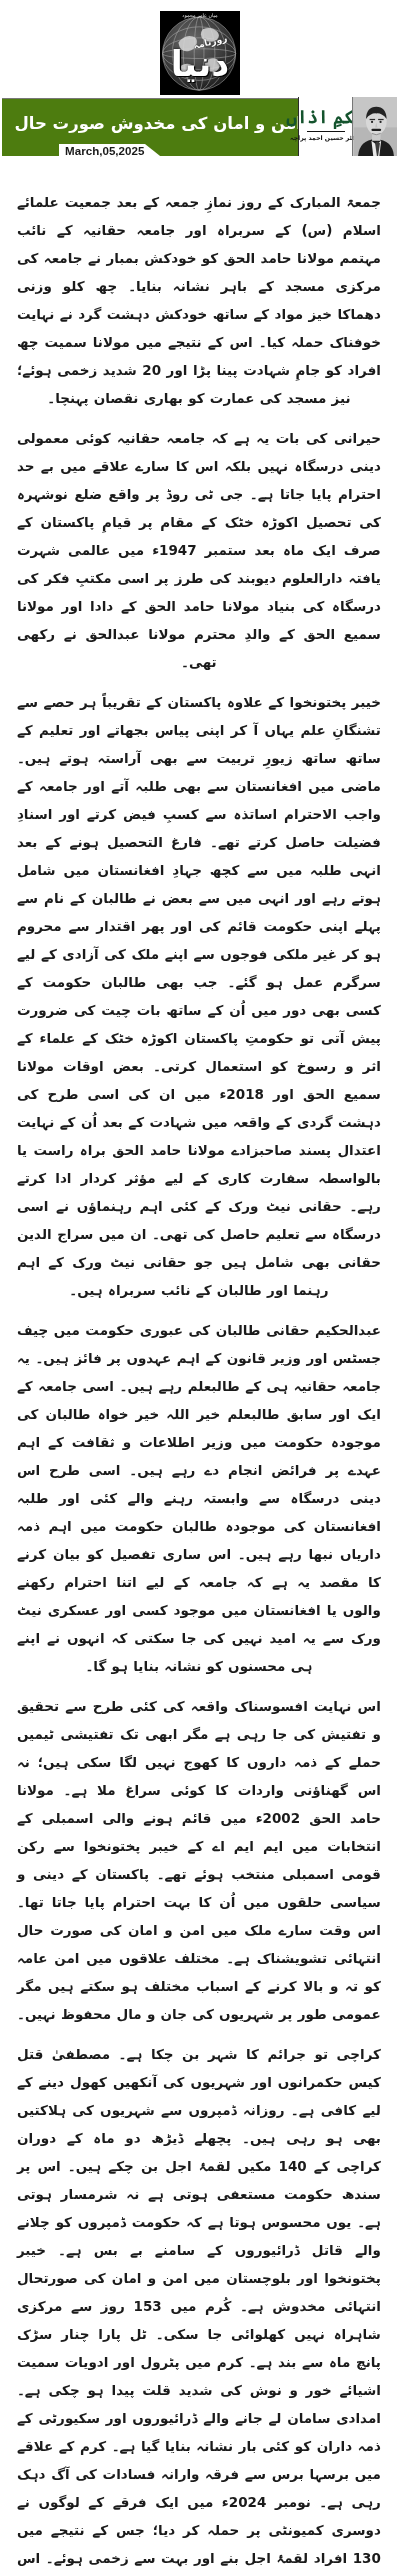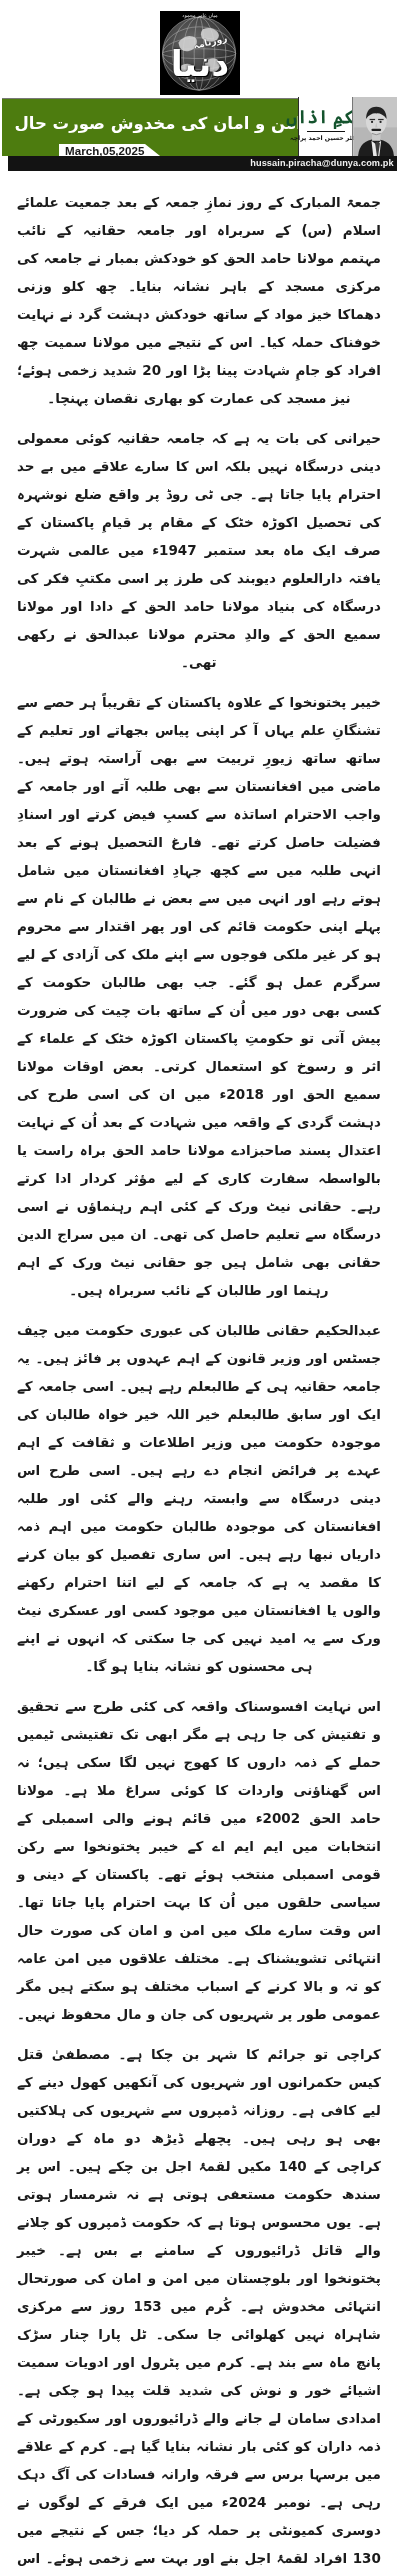--- a/index.html
+++ b/index.html
@@ -119,23 +119,20 @@
         <circle cx="31" cy="41" r="1.8" fill="#222"></circle>
         <circle cx="45" cy="41" r="1.8" fill="#222"></circle>
 
         <path d="M38 42 l2 8 l-4 0 z" fill="#c9c2b8"></path>
         <rect x="30" y="52" width="16" height="4" rx="2" fill="#1f1f1f"></rect>
         <path d="M31 60 q7 4 14 0" stroke="#8f867c" stroke-width="1.5" fill="none"></path>
       </svg>
     </div>
   </div>
 
-  <div class="email-bar">
-    <span class="author-email">hussain.piracha@dunya.com.pk</span>
-  </div>
 
   <div class="article">
       <p>جمعۃ المبارک کے روز نمازِ جمعہ کے بعد جمعیت علمائے اسلام (س) کے سربراہ اور جامعہ حقانیہ کے نائب مہتمم مولانا حامد الحق کو خودکش بمبار نے جامعہ کی مرکزی مسجد کے باہر نشانہ بنایا۔ چھ کلو وزنی دھماکا خیز مواد کے ساتھ خودکش دہشت گرد نے نہایت خوفناک حملہ کیا۔ اس کے نتیجے میں مولانا سمیت چھ افراد کو جامِ شہادت پینا پڑا اور 20 شدید زخمی ہوئے؛ نیز مسجد کی عمارت کو بھاری نقصان پہنچا۔</p>
       <p>حیرانی کی بات یہ ہے کہ جامعہ حقانیہ کوئی معمولی دینی درسگاہ نہیں بلکہ اس کا سارے علاقے میں بے حد احترام پایا جاتا ہے۔ جی ٹی روڈ پر واقع ضلع نوشہرہ کی تحصیل اکوڑہ خٹک کے مقام پر قیامِ پاکستان کے صرف ایک ماہ بعد ستمبر 1947ء میں عالمی شہرت یافتہ دارالعلوم دیوبند کی طرز پر اسی مکتبِ فکر کی درسگاہ کی بنیاد مولانا حامد الحق کے دادا اور مولانا سمیع الحق کے والدِ محترم مولانا عبدالحق نے رکھی تھی۔</p>
       <p>خیبر پختونخوا کے علاوہ پاکستان کے تقریباً ہر حصے سے تشنگانِ علم یہاں آ کر اپنی پیاس بجھاتے اور تعلیم کے ساتھ ساتھ زیورِ تربیت سے بھی آراستہ ہوتے ہیں۔ ماضی میں افغانستان سے بھی طلبہ آتے اور جامعہ کے واجب الاحترام اساتذہ سے کسبِ فیض کرتے اور اسنادِ فضیلت حاصل کرتے تھے۔ فارغ التحصیل ہونے کے بعد انہی طلبہ میں سے کچھ جہادِ افغانستان میں شامل ہوتے رہے اور انہی میں سے بعض نے طالبان کے نام سے پہلے اپنی حکومت قائم کی اور پھر اقتدار سے محروم ہو کر غیر ملکی فوجوں سے اپنے ملک کی آزادی کے لیے سرگرم عمل ہو گئے۔ جب بھی طالبان حکومت کے کسی بھی دور میں اُن کے ساتھ بات چیت کی ضرورت پیش آتی تو حکومتِ پاکستان اکوڑہ خٹک کے علماء کے اثر و رسوخ کو استعمال کرتی۔ بعض اوقات مولانا سمیع الحق اور 2018ء میں ان کی اسی طرح کی دہشت گردی کے واقعہ میں شہادت کے بعد اُن کے نہایت اعتدال پسند صاحبزادے مولانا حامد الحق براہ راست یا بالواسطہ سفارت کاری کے لیے مؤثر کردار ادا کرتے رہے۔ حقانی نیٹ ورک کے کئی اہم رہنماؤں نے اسی درسگاہ سے تعلیم حاصل کی تھی۔ ان میں سراج الدین حقانی بھی شامل ہیں جو حقانی نیٹ ورک کے اہم رہنما اور طالبان کے نائب سربراہ ہیں۔</p>
       <p>عبدالحکیم حقانی طالبان کی عبوری حکومت میں چیف جسٹس اور وزیر قانون کے اہم عہدوں پر فائز ہیں۔ یہ جامعہ حقانیہ ہی کے طالبعلم رہے ہیں۔ اسی جامعہ کے ایک اور سابق طالبعلم خیر اللہ خیر خواہ طالبان کی موجودہ حکومت میں وزیر اطلاعات و ثقافت کے اہم عہدے پر فرائض انجام دے رہے ہیں۔ اسی طرح اس دینی درسگاہ سے وابستہ رہنے والے کئی اور طلبہ افغانستان کی موجودہ طالبان حکومت میں اہم ذمہ داریاں نبھا رہے ہیں۔ اس ساری تفصیل کو بیان کرنے کا مقصد یہ ہے کہ جامعہ کے لیے اتنا احترام رکھنے والوں یا افغانستان میں موجود کسی اور عسکری نیٹ ورک سے یہ امید نہیں کی جا سکتی کہ انہوں نے اپنے ہی محسنوں کو نشانہ بنایا ہو گا۔</p>
       <p>اس نہایت افسوسناک واقعہ کی کئی طرح سے تحقیق و تفتیش کی جا رہی ہے مگر ابھی تک تفتیشی ٹیمیں حملے کے ذمہ داروں کا کھوج نہیں لگا سکی ہیں؛ نہ اس گھناؤنی واردات کا کوئی سراغ ملا ہے۔ مولانا حامد الحق 2002ء میں قائم ہونے والی اسمبلی کے انتخابات میں ایم ایم اے کے خیبر پختونخوا سے رکن قومی اسمبلی منتخب ہوئے تھے۔ پاکستان کے دینی و سیاسی حلقوں میں اُن کا بہت احترام پایا جاتا تھا۔ اس وقت سارے ملک میں امن و امان کی صورت حال انتہائی تشویشناک ہے۔ مختلف علاقوں میں امن عامہ کو تہ و بالا کرنے کے اسباب مختلف ہو سکتے ہیں مگر عمومی طور پر شہریوں کی جان و مال محفوظ نہیں۔</p>
       <p>کراچی تو جرائم کا شہر بن چکا ہے۔ مصطفیٰ قتل کیس حکمرانوں اور شہریوں کی آنکھیں کھول دینے کے لیے کافی ہے۔ روزانہ ڈمپروں سے شہریوں کی ہلاکتیں بھی ہو رہی ہیں۔ پچھلے ڈیڑھ دو ماہ کے دوران کراچی کے 140 مکیں لقمۂ اجل بن چکے ہیں۔ اس پر سندھ حکومت مستعفی ہوتی ہے نہ شرمسار ہوتی ہے۔ یوں محسوس ہوتا ہے کہ حکومت ڈمپروں کو چلانے والے قاتل ڈرائیوروں کے سامنے بے بس ہے۔ خیبر پختونخوا اور بلوچستان میں امن و امان کی صورتحال انتہائی مخدوش ہے۔ کُرم میں 153 روز سے مرکزی شاہراہ نہیں کھلوائی جا سکی۔ ٹل پارا چنار سڑک پانچ ماہ سے بند ہے۔ کرم میں پٹرول اور ادویات سمیت اشیائے خور و نوش کی شدید قلت پیدا ہو چکی ہے۔ امدادی سامان لے جانے والے ڈرائیوروں اور سکیورٹی کے ذمہ داران کو کئی بار نشانہ بنایا گیا ہے۔ کرم کے علاقے میں برسہا برس سے فرقہ وارانہ فسادات کی آگ دہک رہی ہے۔ نومبر 2024ء میں ایک فرقے کے لوگوں نے دوسری کمیونٹی پر حملہ کر دیا؛ جس کے نتیجے میں 130 افراد لقمۂ اجل بنے اور بہت سے زخمی ہوئے۔ اس کے علاوہ بھی دہشت گرد حملوں کی بہتات ہے؛ جن میں سکیورٹی اہلکاروں اور پولیس والوں کو آئے روز نشانہ بنایا جاتا ہے۔ مختصر یہ کہ یہاں بھی حکومت کی کوئی رِٹ نہیں۔ امن و امان کی سب سے مخدوش صورتحال بلوچستان میں ہے؛ جہاں بہت سے علاقوں میں عملاً حکومت بالکل بے بس ہے۔ وہاں آئے روز سکیورٹی ذمہ داران، سول افسران، دوسرے صوبوں سے تعلق رکھنے والے عام مزدوروں کو درجنوں کے حساب سے نشانہ بنایا جاتا ہے۔ بڑی بڑی شاہراہوں پر قبضہ کر لیا جاتا ہے؛ ریلوے کی پٹری کو اکھاڑ کر رقبے کے حساب سے سب سے بڑے صوبے کا ملک کے دیگر حصوں سے رابطہ کاٹ دیا جاتا ہے۔ اتوار کے روز وزیراعلیٰ بلوچستان سرفراز بگٹی نے اپنی بے بسی اور اپنے صوبے میں لاء اینڈ آرڈر کی انتہائی مخدوش صورت حال کا علی الاعلان اعتراف کیا۔ جمہوری روایات کے مطابق تو ایسی بے بسی کی صورت میں صوبے کا ذمہ دار فوری طور پر مستعفی ہو جاتا ہے مگر وطن عزیز میں ایسا کوئی تکلف نہیں کیا جاتا۔</p>
     </div>
 

